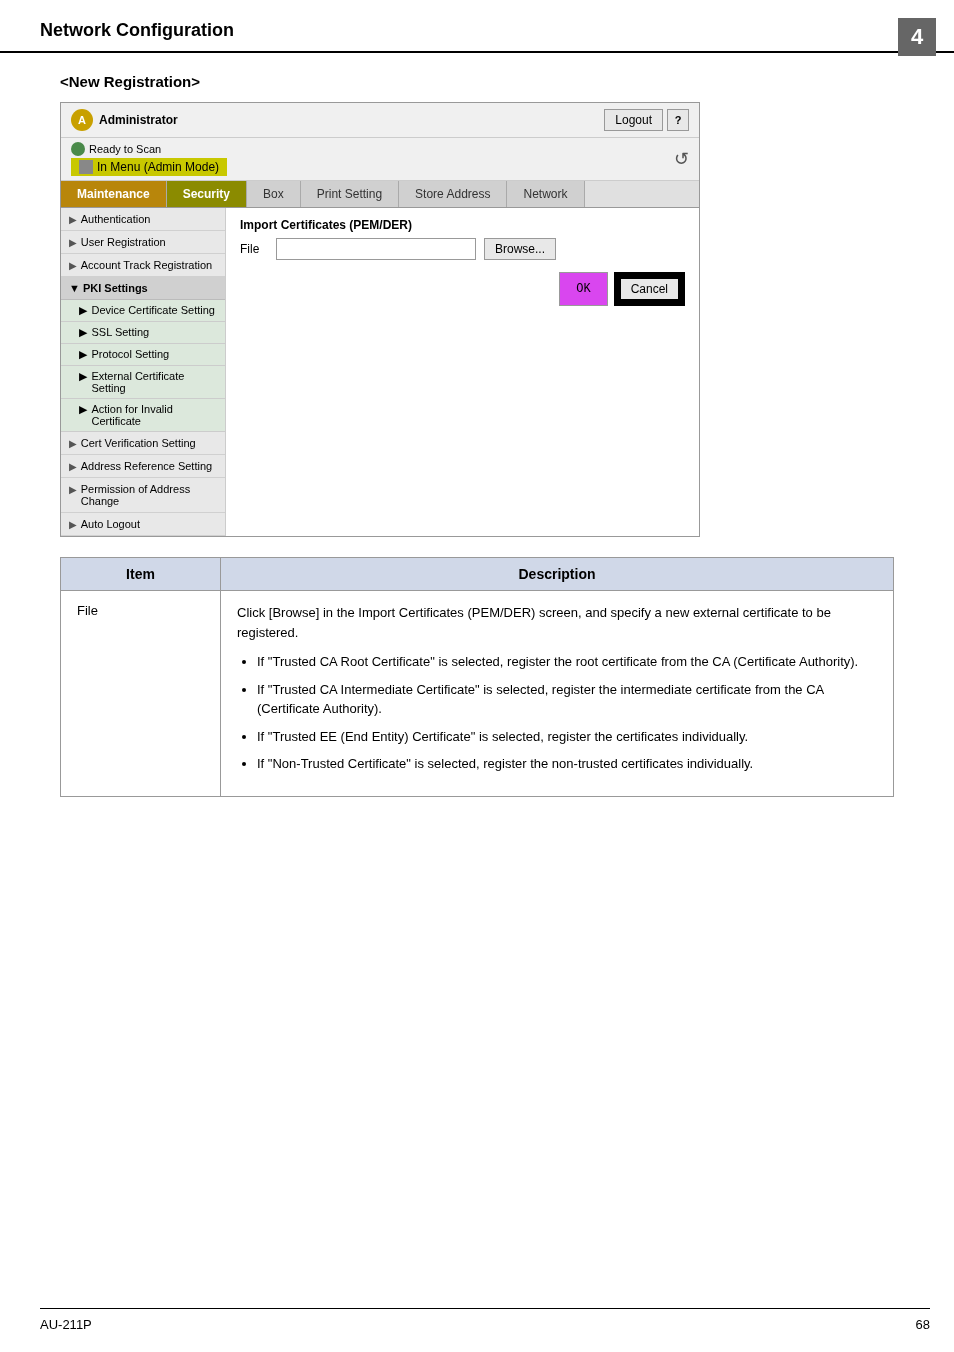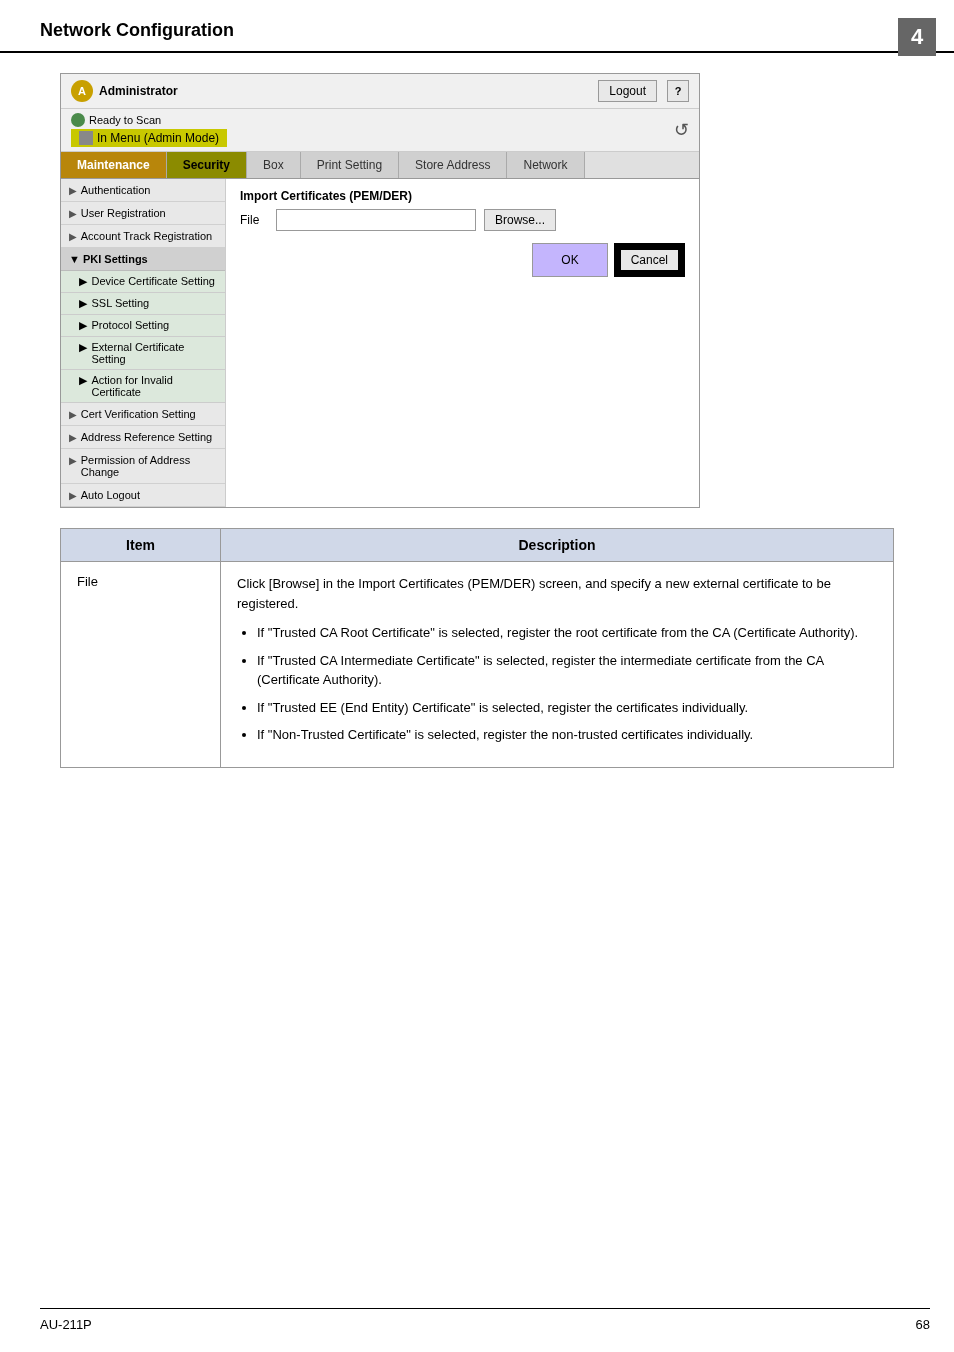--- a/index.html
+++ b/index.html
@@ -84,21 +84,21 @@
       font-weight: bold;
     }
 
     .device-admin-label {
       font-size: 12px;
       font-weight: bold;
     }
 
     .device-topbar-right {
       display: flex;
-      gap: 10px;
+      gap: 4px;
       align-items: center;
     }
 
     .btn-logout {
       background: #e8e8e8;
       border: 1px solid #999;
       padding: 3px 10px;
       font-size: 12px;
       cursor: pointer;
     }
@@ -185,21 +185,21 @@
 
     .device-tab.active {
       background: #b8860b;
       color: #fff;
       font-weight: bold;
       text-align: center;
     }
 
     .device-tab.active-security {
       background: #8b8b00;
-      color: #000000;
+      color: #ffffff;
       font-weight: bold;
     }
 
     
     .device-content {
       display: flex;
       background: #fff;
     }
 
     
@@ -289,25 +289,26 @@
     }
 
     .panel-buttons {
       display: flex;
       gap: 6px;
       justify-content: flex-end;
       margin-top: 12px;
     }
 
     .btn-ok {
-      background: #c4b5fd;
-      border: 1px solid #999;
-      padding: 3px 28px;
-      font-size: 12px;
-      cursor: pointer;
+      background: #d946ef;
+      border: 1px solid #999;
+      padding: 3px 16px;
+      font-size: 12px;
+      cursor: pointer;
+      font-family: Liberation Mono, monospace;
     }
 
     .btn-cancel {
       background: #e8e8e8;
       border: 7px solid #000000;
       padding: 3px 10px;
       font-size: 12px;
       cursor: pointer;
     }
 
@@ -382,20 +383,21 @@
 <body>
 
 <div class="page-badge">4</div>
 
 <div class="page-header">
   <span>Network Configuration</span>
 </div>
 
 <div class="main-content">
 
+  <div class="section-title">&lt;New Registration&gt;</div>
 
   <div class="device-ui">
 
     <div class="device-topbar">
       <div class="device-topbar-left">
         <div class="device-admin-icon">A</div>
         <span class="device-admin-label">Administrator</span>
       </div>
       <div class="device-topbar-right">
         <button class="btn-logout">Logout</button>

